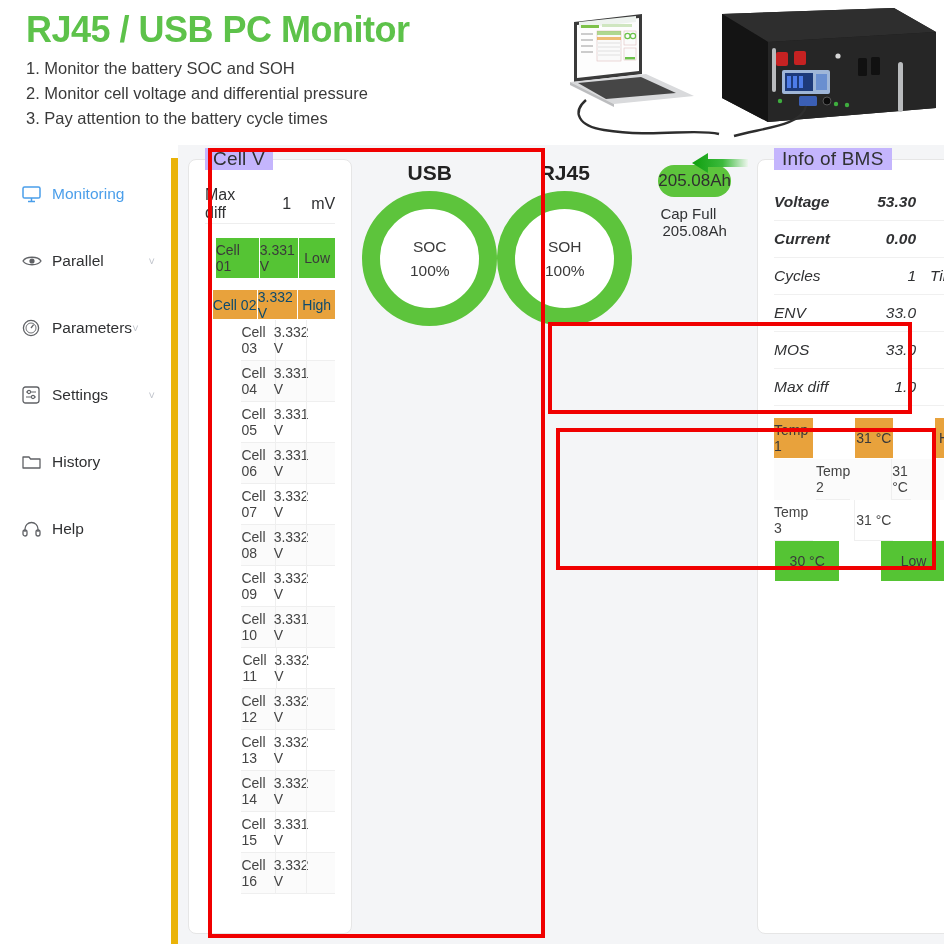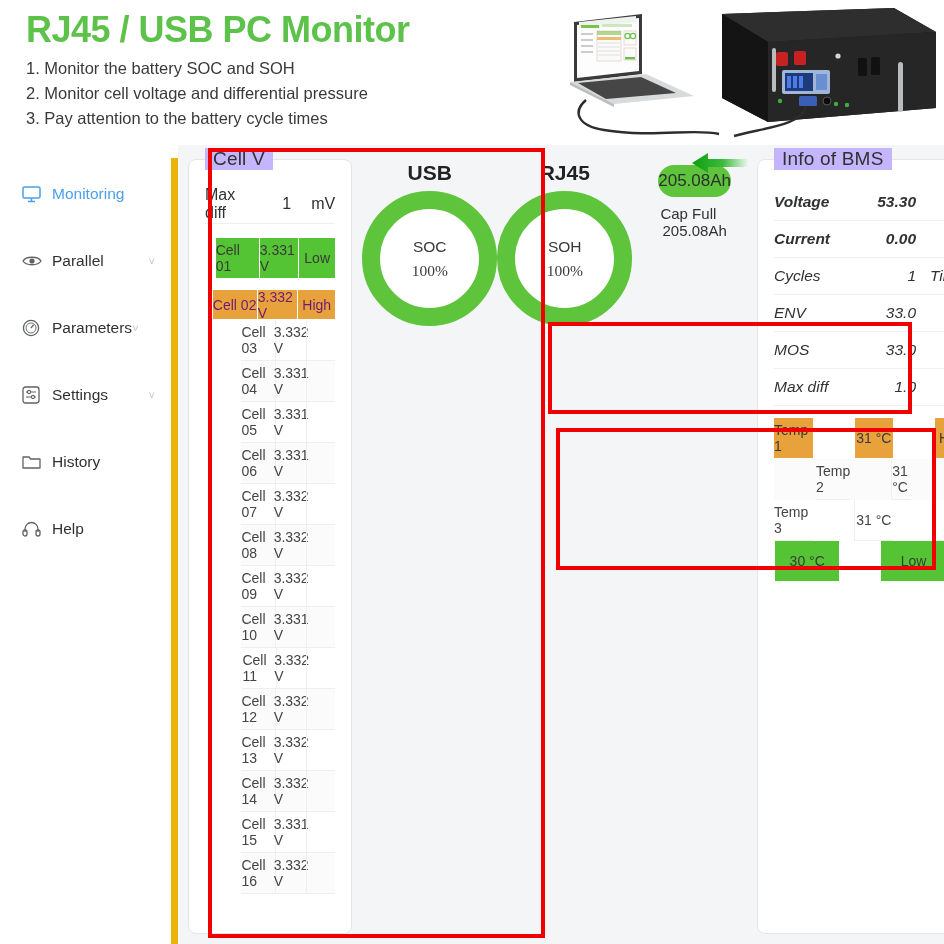--- a/index.html
+++ b/index.html
@@ -80,36 +80,36 @@
   }
   .cell-row > div {
     display: flex; align-items: center; justify-content: center;
     border-bottom: 1px solid #efefef;
   }
   .cell-row .c-name { width: 36%; }
   .cell-row .c-val  { width: 33%; border-left: 1px solid #efefef; }
   .cell-row .c-stat { width: 31%; border-left: 1px solid #efefef; }
   .cell-row.zebra { background: #fbfbfb; }
   .cell-row.low  > div { background: #55c434; color: #3a3a3a; border-bottom: 1px solid #fff; border-left-color:#fff; }
-  .cell-row.high > div { background: #e8a23c; color: #701a75; border-bottom: 1px solid #fff; border-left-color:#fff;margin-top:11px; }
+  .cell-row.high > div { background: #e8a23c; color: #0c4a6e; border-bottom: 1px solid #fff; border-left-color:#fff;margin-top:11px; }
 
   
   .col-right { flex: 1; display: flex; flex-direction: row; gap: 8px; }
 
   .gauges { display: flex; justify-content: space-around; padding: 2px 0 0 0; }
   .gauge-wrap { text-align: center; }
   .gauge-label { font-size: 21px; font-weight: bold; color: #222; margin-bottom: 6px; }
   .ring {
     width: 135px; height: 135px; border-radius: 50%;
     border: 18px solid #5dc43c; display: flex; flex-direction: column;
     align-items: center; justify-content: center;
     background: #ffffff;
   }
   .ring .t1 { font-size: 15.5px; color: #3a3a3a; line-height: 24px; }
-  .ring .t2 { font-size: 15.5px; color: #3a3a3a; line-height: 24px; font-family: Liberation Serif, serif; }
+  .ring .t2 { font-size: 15.5px; color: #3a3a3a; line-height: 24px; }
 
   .cap-block { padding: 6px 18px 6px 18px; }
   .cap-bar {
     height: 32px; border-radius: 16px; background: #5dc43c;
     display: flex; align-items: center; justify-content: center;
     color: #2f2f2f; font-size: 17px;
   }
   .cap-full {
     text-align: center; font-size: 15px; color: #303133; margin-top: 8px;
   }

